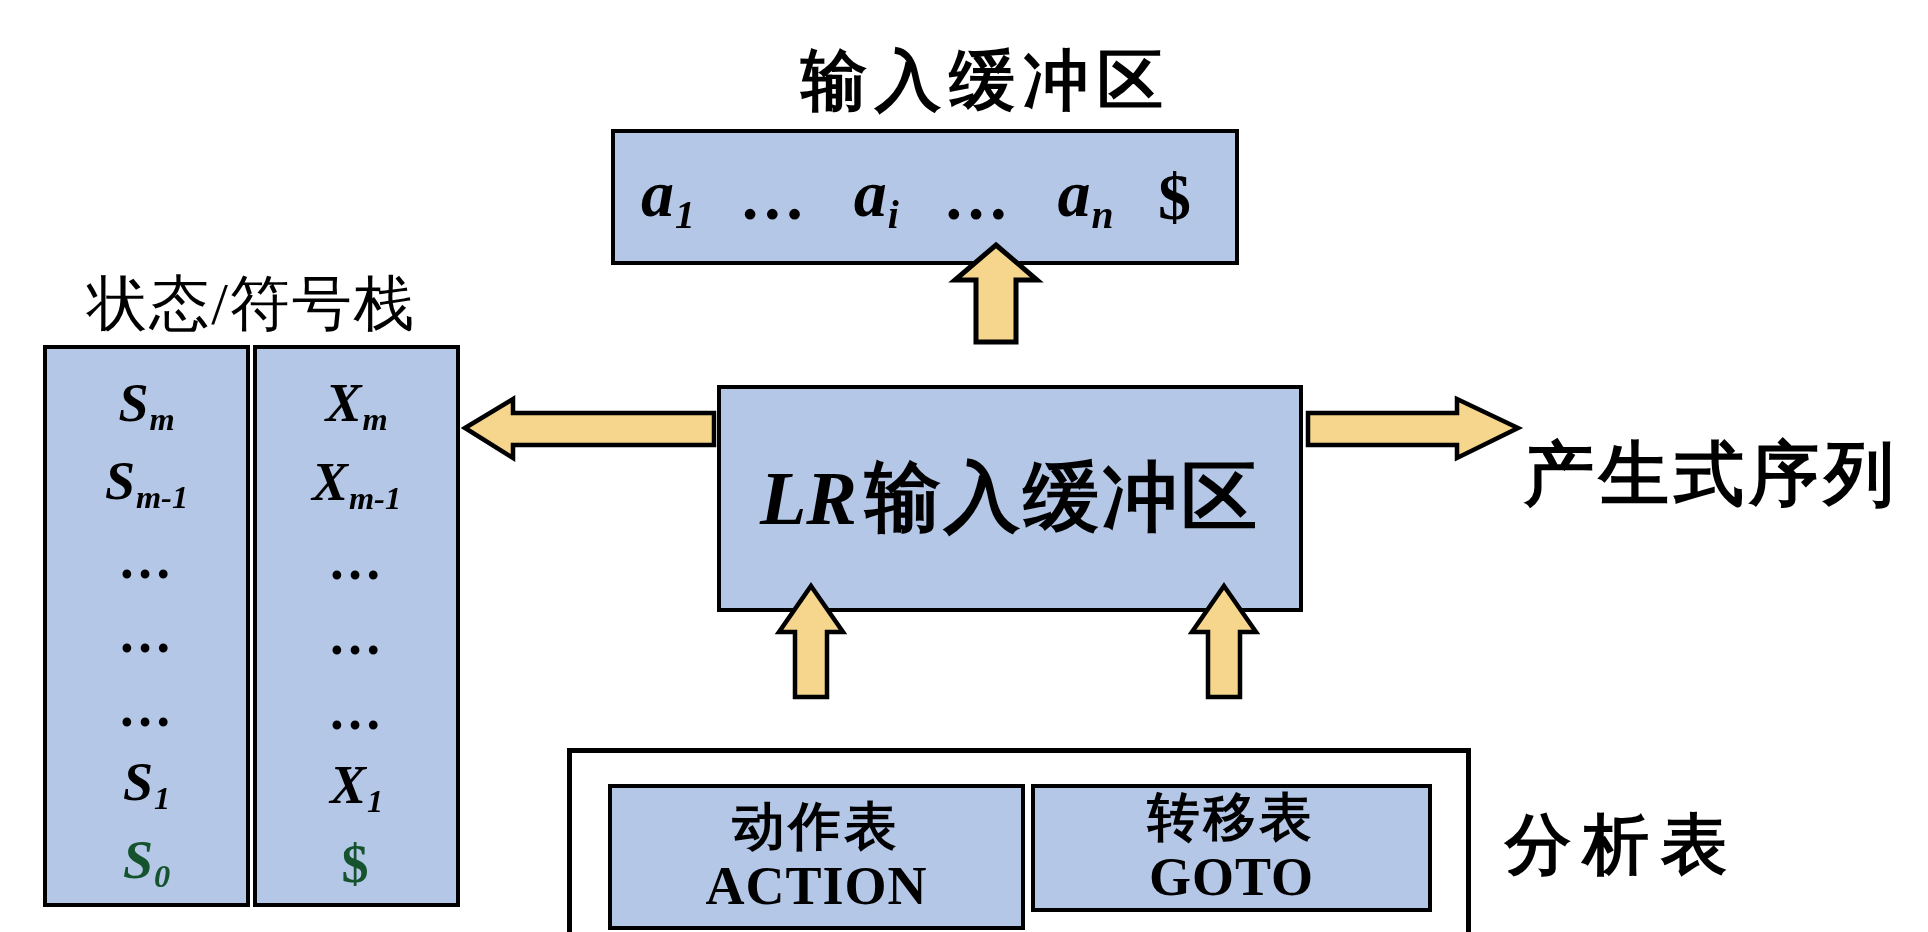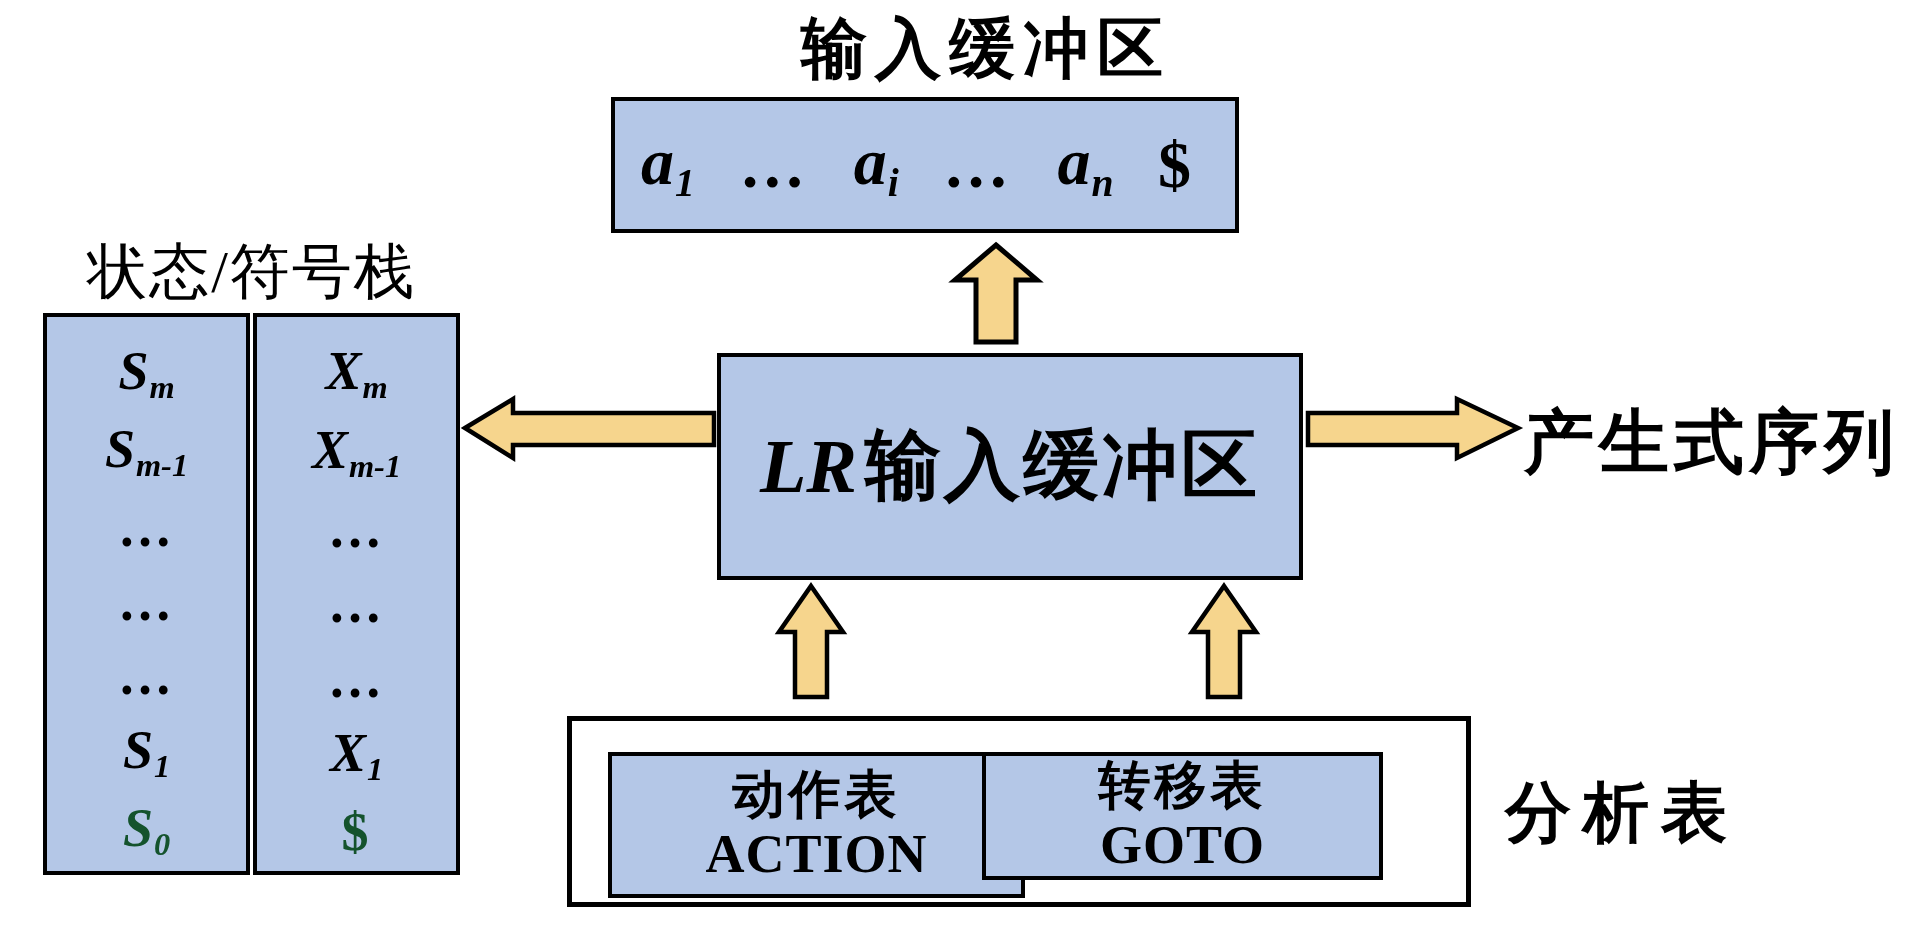--- a/index.html
+++ b/index.html
@@ -1,20 +1,20 @@
 <!DOCTYPE html>
 <html><head>
 <meta charset="utf-8">
 <style>
   html,body{margin:0;padding:0;background:#fff;}
   .canvas{
     position:relative;width:1928px;height:932px;background:#fff;overflow:hidden;
     font-family:"Liberation Serif","DejaVu Serif",serif;color:#000;
   }
-  .abs{position:absolute;}
+  .abs{position:absolute;margin-top:32px;}
   .bluebox{background:#B4C7E7;border:4px solid #000;box-sizing:border-box;}
 
   
   .top-title{left:589px;top:4px;width:794px;text-align:center;font-size:66px;font-weight:700;letter-spacing:8px;}
   .buffer{left:611px;top:97px;width:628px;height:136px;display:flex;align-items:center;
           justify-content:space-between;padding:0 44px 0 26px;font-size:66px;font-weight:700;}
   .tok{font-style:italic;white-space:nowrap;}
   .tok.dots,.tok.dollar{font-style:normal;}
   .tok.dots{letter-spacing:4px;}
   .sub{font-size:0.6em;vertical-align:-0.28em;margin-left:1px;}
@@ -35,21 +35,21 @@
   .lr-box .lr{font-style:italic;margin-right:8px;letter-spacing:0;}
 
   
   .prod-label{left:1524px;top:396px;font-size:70px;font-weight:700;letter-spacing:5px;white-space:nowrap;}
   .table-label{left:1505px;top:768px;font-size:66px;font-weight:700;letter-spacing:12px;white-space:nowrap;}
 
   
   .table-outer{left:567px;top:716px;width:904px;height:191px;border:5px solid #000;background:#fff;box-sizing:border-box;}
   .tbl{display:flex;flex-direction:column;align-items:center;justify-content:center;line-height:1.12;}
   .action-box{left:608px;top:752px;width:417px;height:146px;}
-  .goto-box{left:982px;top:752px;width:401px;height:128px;}
+  .goto-box{left:1031px;top:752px;width:401px;height:128px;}
   .tbl .zh{font-size:52px;font-weight:700;letter-spacing:4px;}
   .tbl .en{font-size:54px;font-weight:700;letter-spacing:1px;}
 
   
   svg.arrow{position:absolute;display:block;overflow:visible;}
   svg.arrow polygon{fill:#F6D58D;stroke:#000;stroke-linejoin:miter;}
 </style>
 </head>
 <body>
 

